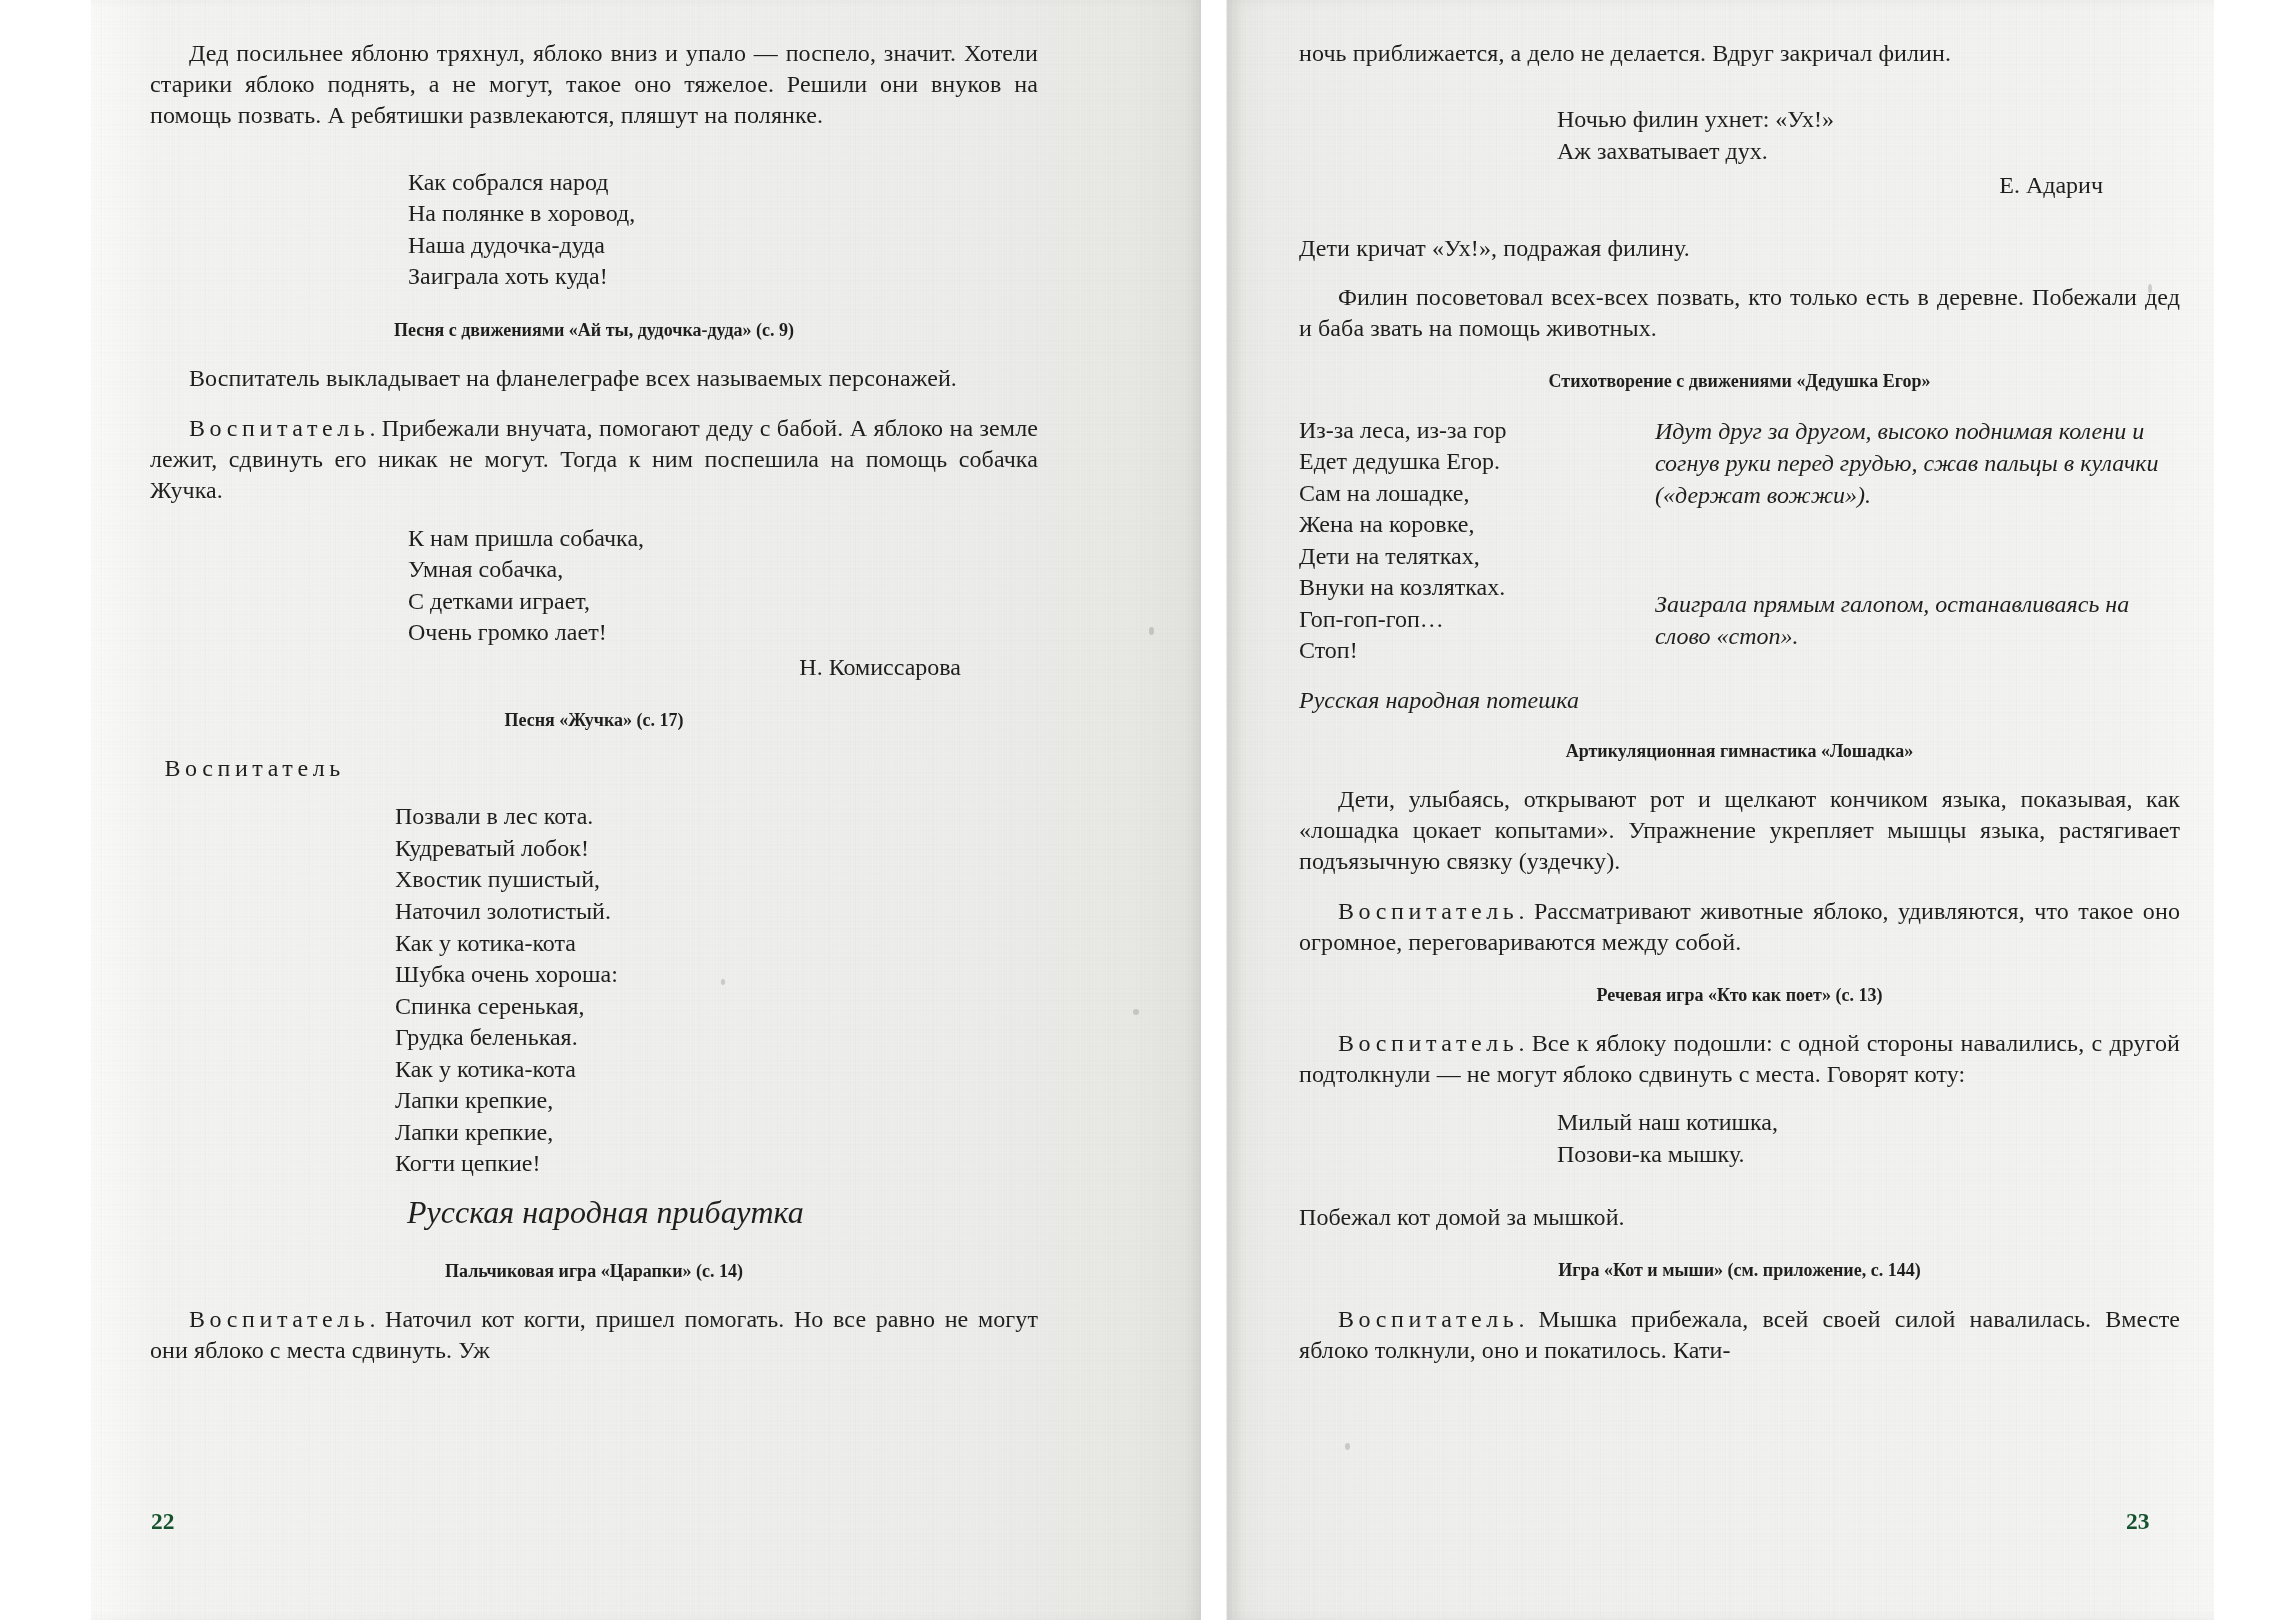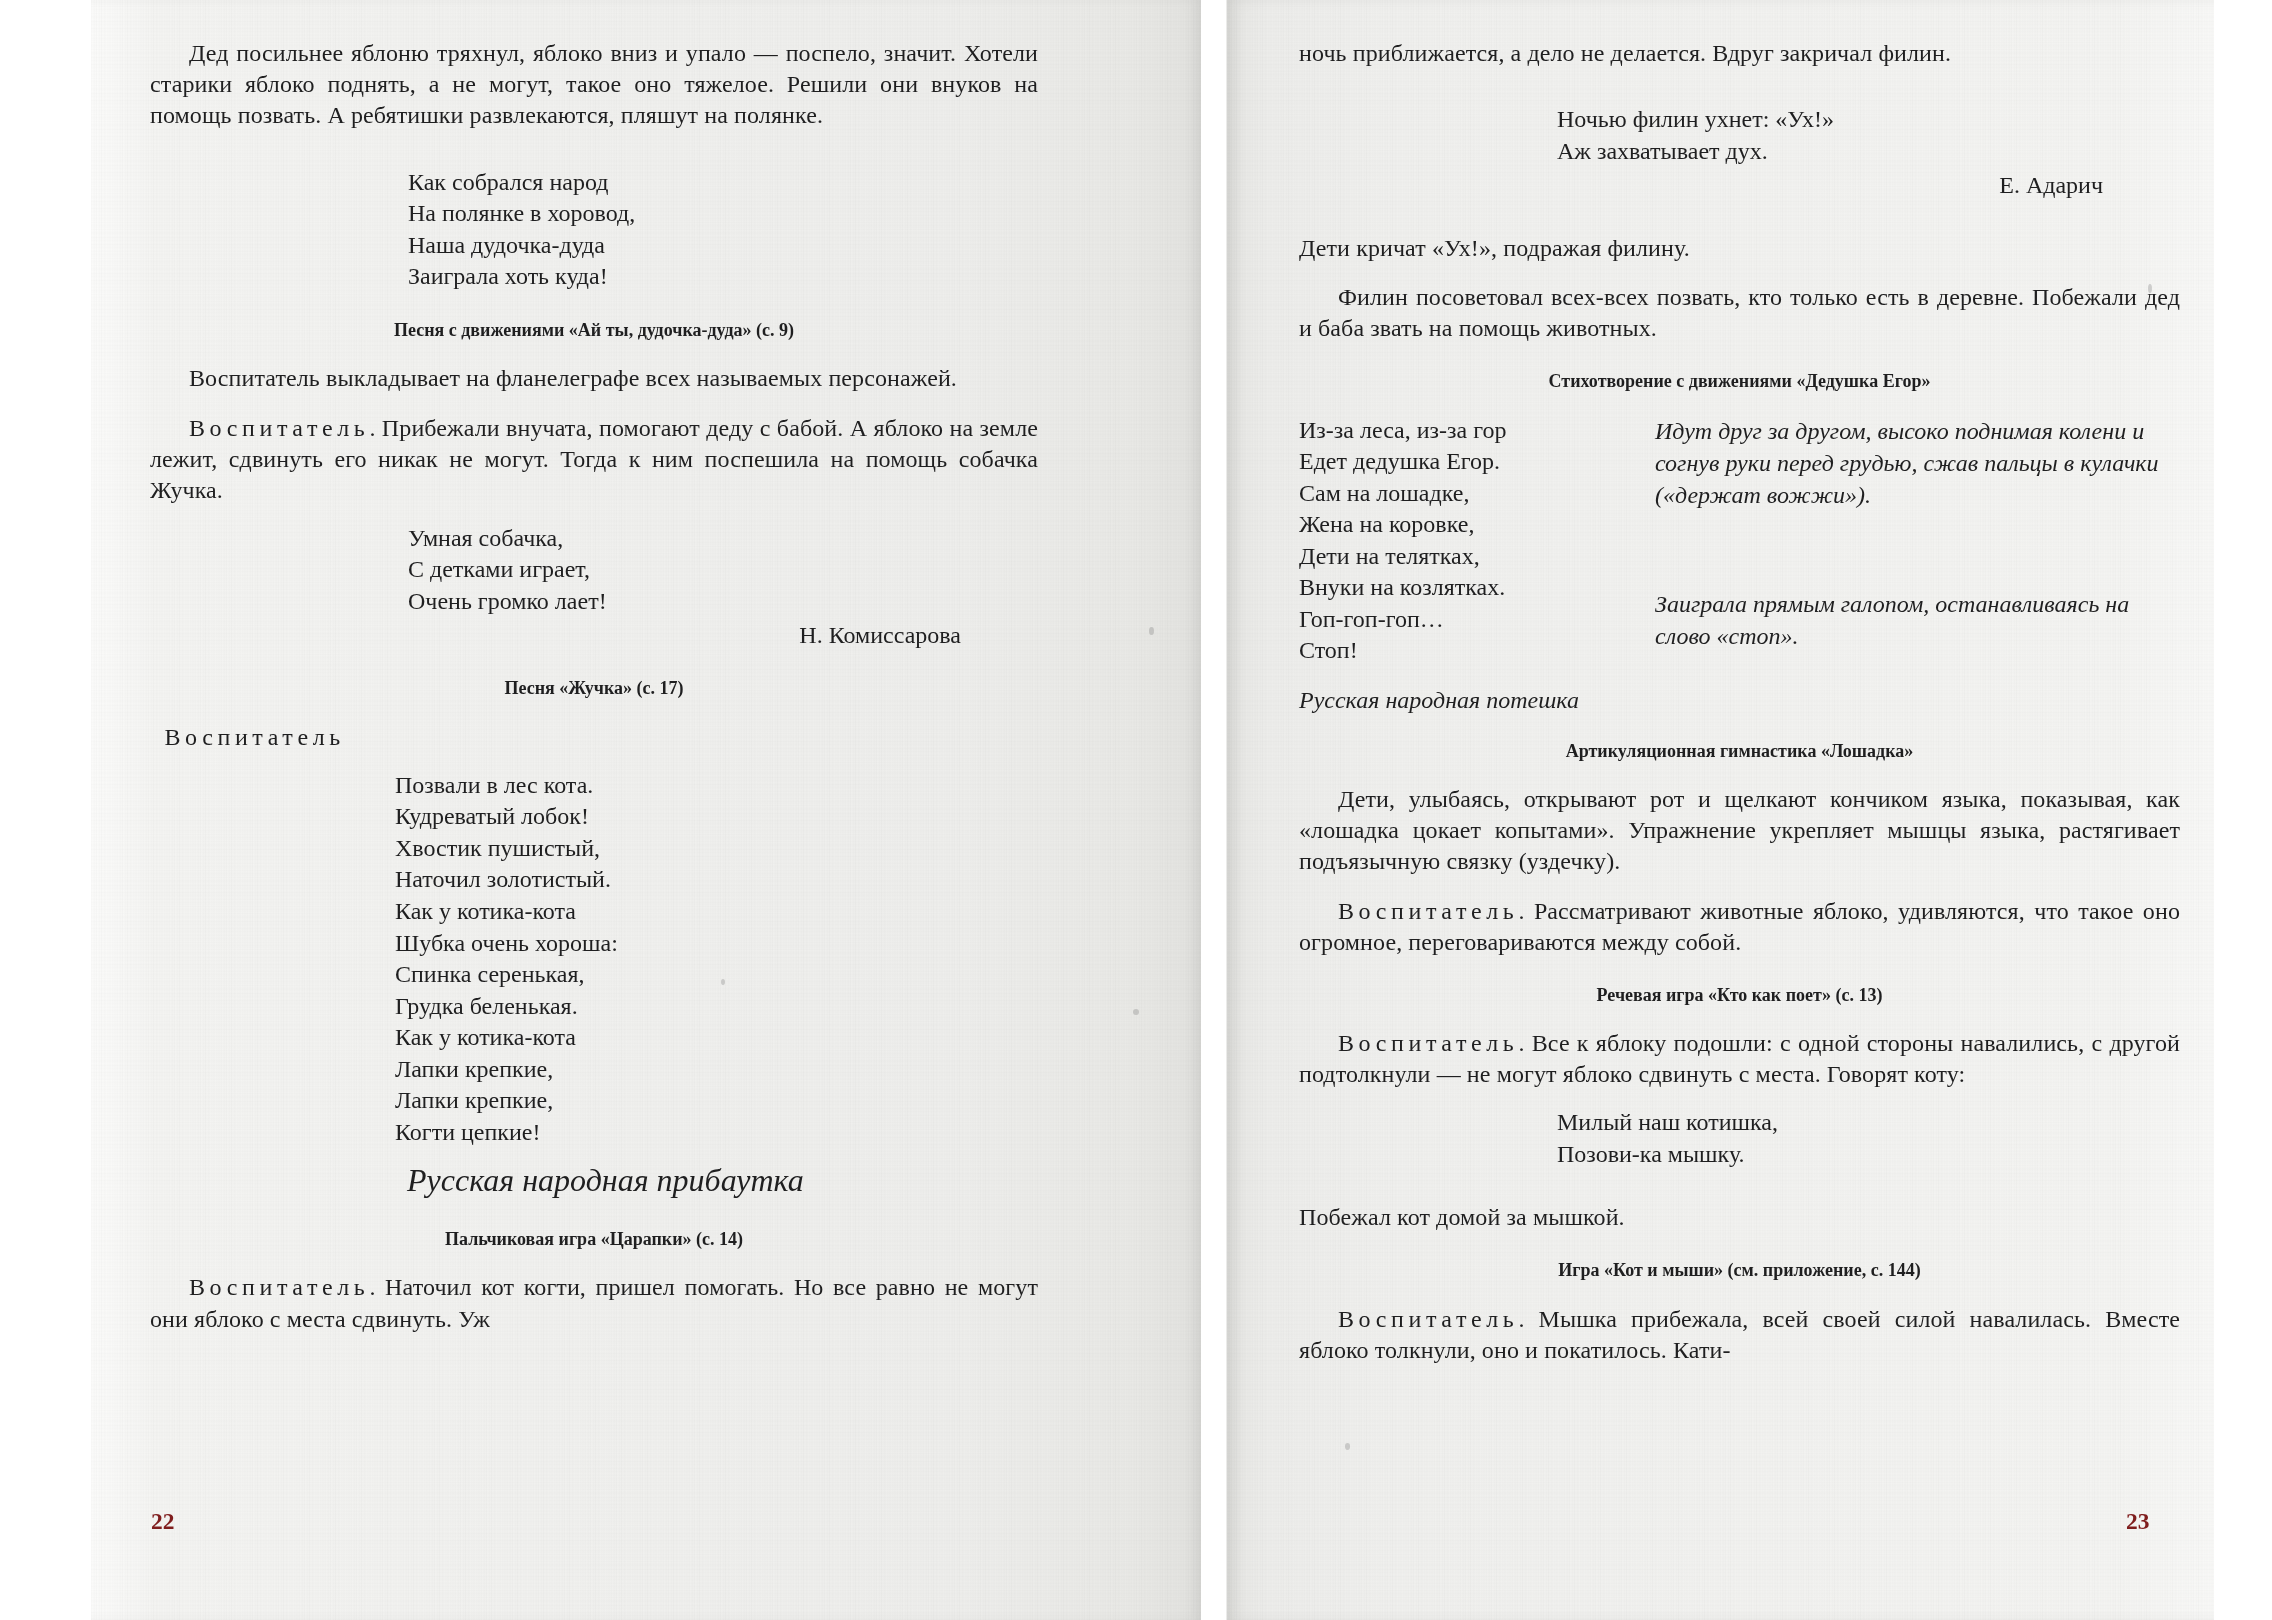--- a/index.html
+++ b/index.html
@@ -176,21 +176,21 @@
   .source-italic {
     font-style: italic;
     font-size: 24px;
     margin: 19.6px 0 0 0;
   }
 
   .folio {
     position: absolute;
     font-size: 23.5px;
     font-weight: bold;
-    color: #7f1d1d;
+    color: #14532d;
   }
   .folio-left  { left: 151px;  top: 1508px; }
   .folio-right { left: 2126px; top: 1508px; }
 
   
   .speck {
     position: absolute;
     background: rgba(120,120,120,0.30);
     border-radius: 50%;
     pointer-events: none;
@@ -228,20 +228,21 @@
 
     <h2 class="heading">Песня с движениями «Ай ты, дудочка-дуда» (с. 9)</h2>
 
     <p class="para">Воспитатель выкладывает на фланелеграфе всех называемых персонажей.</p>
 
     <div class="gap-sm"></div>
 
     <p class="para"><span class="speaker">Воспитатель</span><span>. Прибежали внучата, помогают деду с бабой. А яблоко на земле лежит, сдвинуть его никак не могут. Тогда к ним поспешила на помощь собачка Жучка.</span></p>
 
     <div class="verse">
+      <div class="verse-line">К нам пришла собачка,</div>
       <div class="verse-line">Умная собачка,</div>
       <div class="verse-line">С детками играет,</div>
       <div class="verse-line">Очень громко лает!</div>
       <div class="attrib">Н. Комиссарова</div>
     </div>
 
     <h2 class="heading">Песня «Жучка» (с. 17)</h2>
 
     <p class="speaker-line">Воспитатель</p>
 

